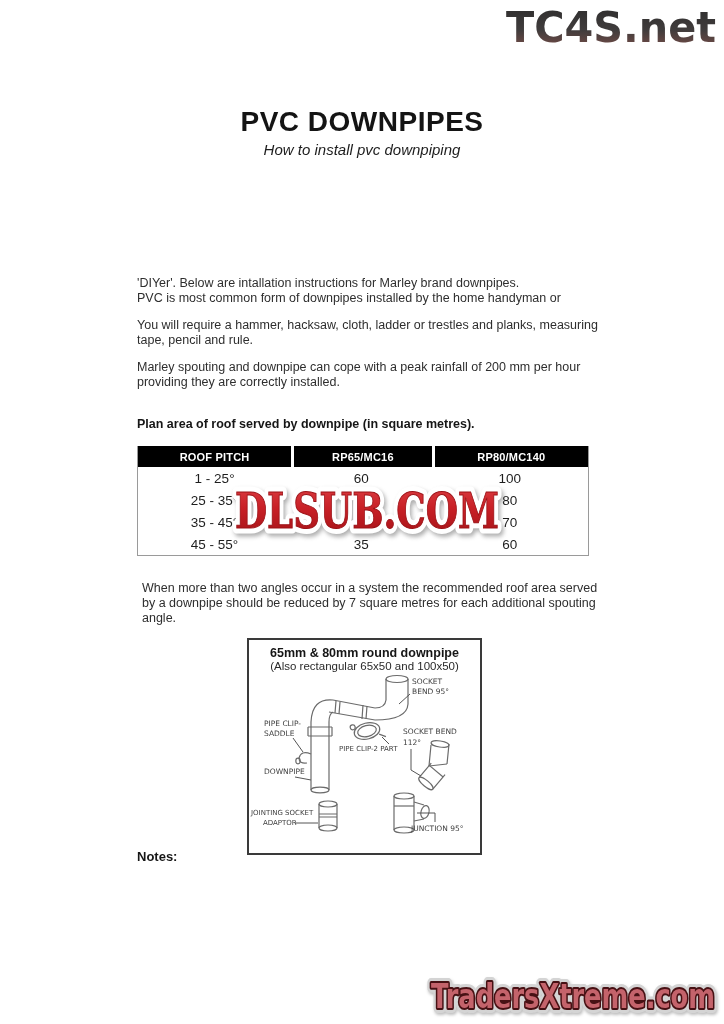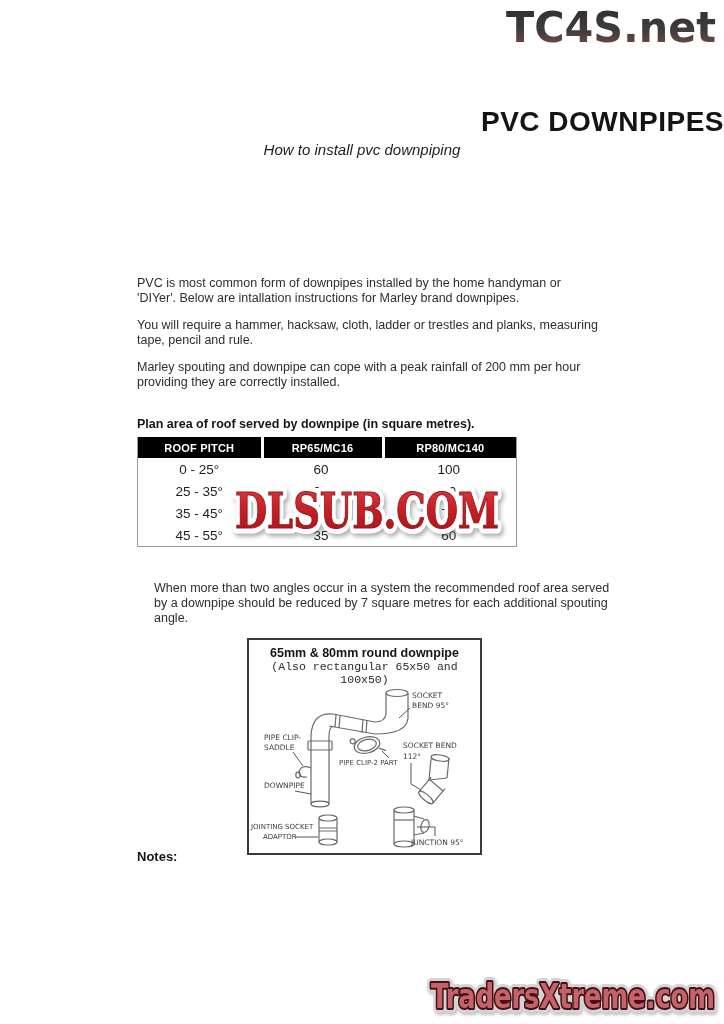--- a/index.html
+++ b/index.html
@@ -4,44 +4,44 @@
 <style>
   html,body{margin:0;padding:0;background:#ffffff;}
   .page{
     position:relative; width:724px; height:1024px; background:#ffffff;
     font-family:"Liberation Sans", sans-serif; color:#2e2e2e; overflow:hidden;
   }
   
   .logo-top{position:absolute; top:2px; right:5px;}
   
   .title-block{position:absolute; top:106px; left:0; width:100%; text-align:center;}
-  .title{font-size:28px; font-weight:bold; color:#141414; letter-spacing:0.5px;text-align:right;}
+  .title{font-size:28px; font-weight:bold; color:#141414; letter-spacing:0.5px;}
   .subtitle{font-size:15px; color:#1d1d1d; margin-top:3px;font-style:italic;}
   
   .content{position:absolute; left:137px; top:276px; width:462px;}
   .content p{margin:0 0 12px 0; line-height:15px; font-size:12.5px;}
   .ln{display:block; white-space:nowrap;}
   .table-heading{font-weight:bold; font-size:12.5px; color:#161616; margin-top:27px;}
   
-  table.roof{border-collapse:separate; border-spacing:0; width:380px; margin-top:6px;
+  table.roof{border-collapse:separate; border-spacing:0; width:452px; margin-top:15px;
     border-left:1px solid #9a9a9a; border-right:1px solid #9a9a9a; border-bottom:1px solid #9a9a9a;}
   table.roof th{background:#000; color:#fff; font-size:11px; font-weight:bold;
     height:21px; padding:0; letter-spacing:0.2px;}
   table.roof th.c2, table.roof th.c3{border-left:3px solid #fff;}
   table.roof col.c1{width:154px;} table.roof col.c2{width:141px;} table.roof col.c3{width:157px;}
   table.roof td{ text-align:center; font-size:13.5px; color:#1e1e1e; height:22px; padding:0;}
   
   .wm-dlsub{position:absolute; left:226px; top:481px; filter:drop-shadow(2px 3px 2px rgba(80,80,80,0.45));}
   
-  .p4{position:absolute; left:154px; top:581px; width:480px; margin:0; line-height:15px; font-size:12.5px;}
+  .p4{position:absolute; left:142px; top:581px; width:480px; margin:0; line-height:15px; font-size:12.5px;}
   
   .diagram{position:absolute; left:247px; top:638px; width:235px; height:217px;
     border:2px solid #3a3a3a; box-sizing:border-box; background:#fff;}
   .dg-title{margin-top:6px; text-align:center; font-size:12.5px; font-weight:bold; color:#161616;}
-  .dg-subtitle{text-align:center; font-size:11.5px; color:#2a2a2a;font-family:Liberation Mono, monospace;}
+  .dg-subtitle{text-align:center; font-size:11.5px; color:#2a2a2a;}
   .dg-art{display:block; margin:2px auto 0 auto;}
   .dg-art text{font-family:"DejaVu Sans", sans-serif; fill:#3d3d3d;}
   
   .notes{position:absolute; left:137px; top:849px; font-weight:bold; font-size:13px; color:#161616;}
   
   .wm-traders{position:absolute; left:424px; top:977px; filter:drop-shadow(1px 2px 1.5px rgba(0,0,0,0.25));}
 </style>
 </head>
 <body>
 
@@ -58,22 +58,22 @@
     <text x="108" y="40" text-anchor="middle" font-family="DejaVu Sans, sans-serif" font-weight="bold" font-size="42" textLength="210" lengthAdjust="spacingAndGlyphs" fill="url(#tcGrad)">TC4S.net</text>
   </svg>
 
   <div class="title-block">
     <div class="title">PVC DOWNPIPES</div>
     <div class="subtitle">How to install pvc downpiping</div>
   </div>
 
   <div class="content">
     <p>
+      <span class="ln">'DIYer'. Below are intallation instructions for Marley brand downpipes.</span>
       <span class="ln">PVC is most common form of downpipes installed by the home handyman or</span>
-      <span class="ln">'DIYer'. Below are intallation instructions for Marley brand downpipes.</span>
     </p>
     <p>
       <span class="ln">You will require a hammer, hacksaw, cloth, ladder or trestles and planks, measuring</span>
       <span class="ln">tape, pencil and rule.</span>
     </p>
     <p>
       <span class="ln">Marley spouting and downpipe can cope with a peak rainfall of 200 mm per hour</span>
       <span class="ln">providing they are correctly installed.</span>
     </p>
     <div class="table-heading">Plan area of roof served by downpipe (in square metres).</div>
@@ -86,28 +86,28 @@
         </colgroup>
       <thead>
         <tr>
           <th class="c1">ROOF PITCH</th>
           <th class="c2">RP65/MC16</th>
           <th class="c3">RP80/MC140</th>
         </tr>
       </thead>
       <tbody>
         <tr>
-          <td>0 - 25°</td>
+          <td>1 - 25°</td>
           <td>60</td>
           <td>100</td>
         </tr>
         <tr>
           <td>25 - 35°</td>
           <td>50</td>
-          <td>40</td>
+          <td>80</td>
         </tr>
         <tr>
           <td>35 - 45°</td>
           <td></td>
           <td>70</td>
         </tr>
         <tr>
           <td>45 - 55°</td>
           <td>35</td>
           <td>60</td>

